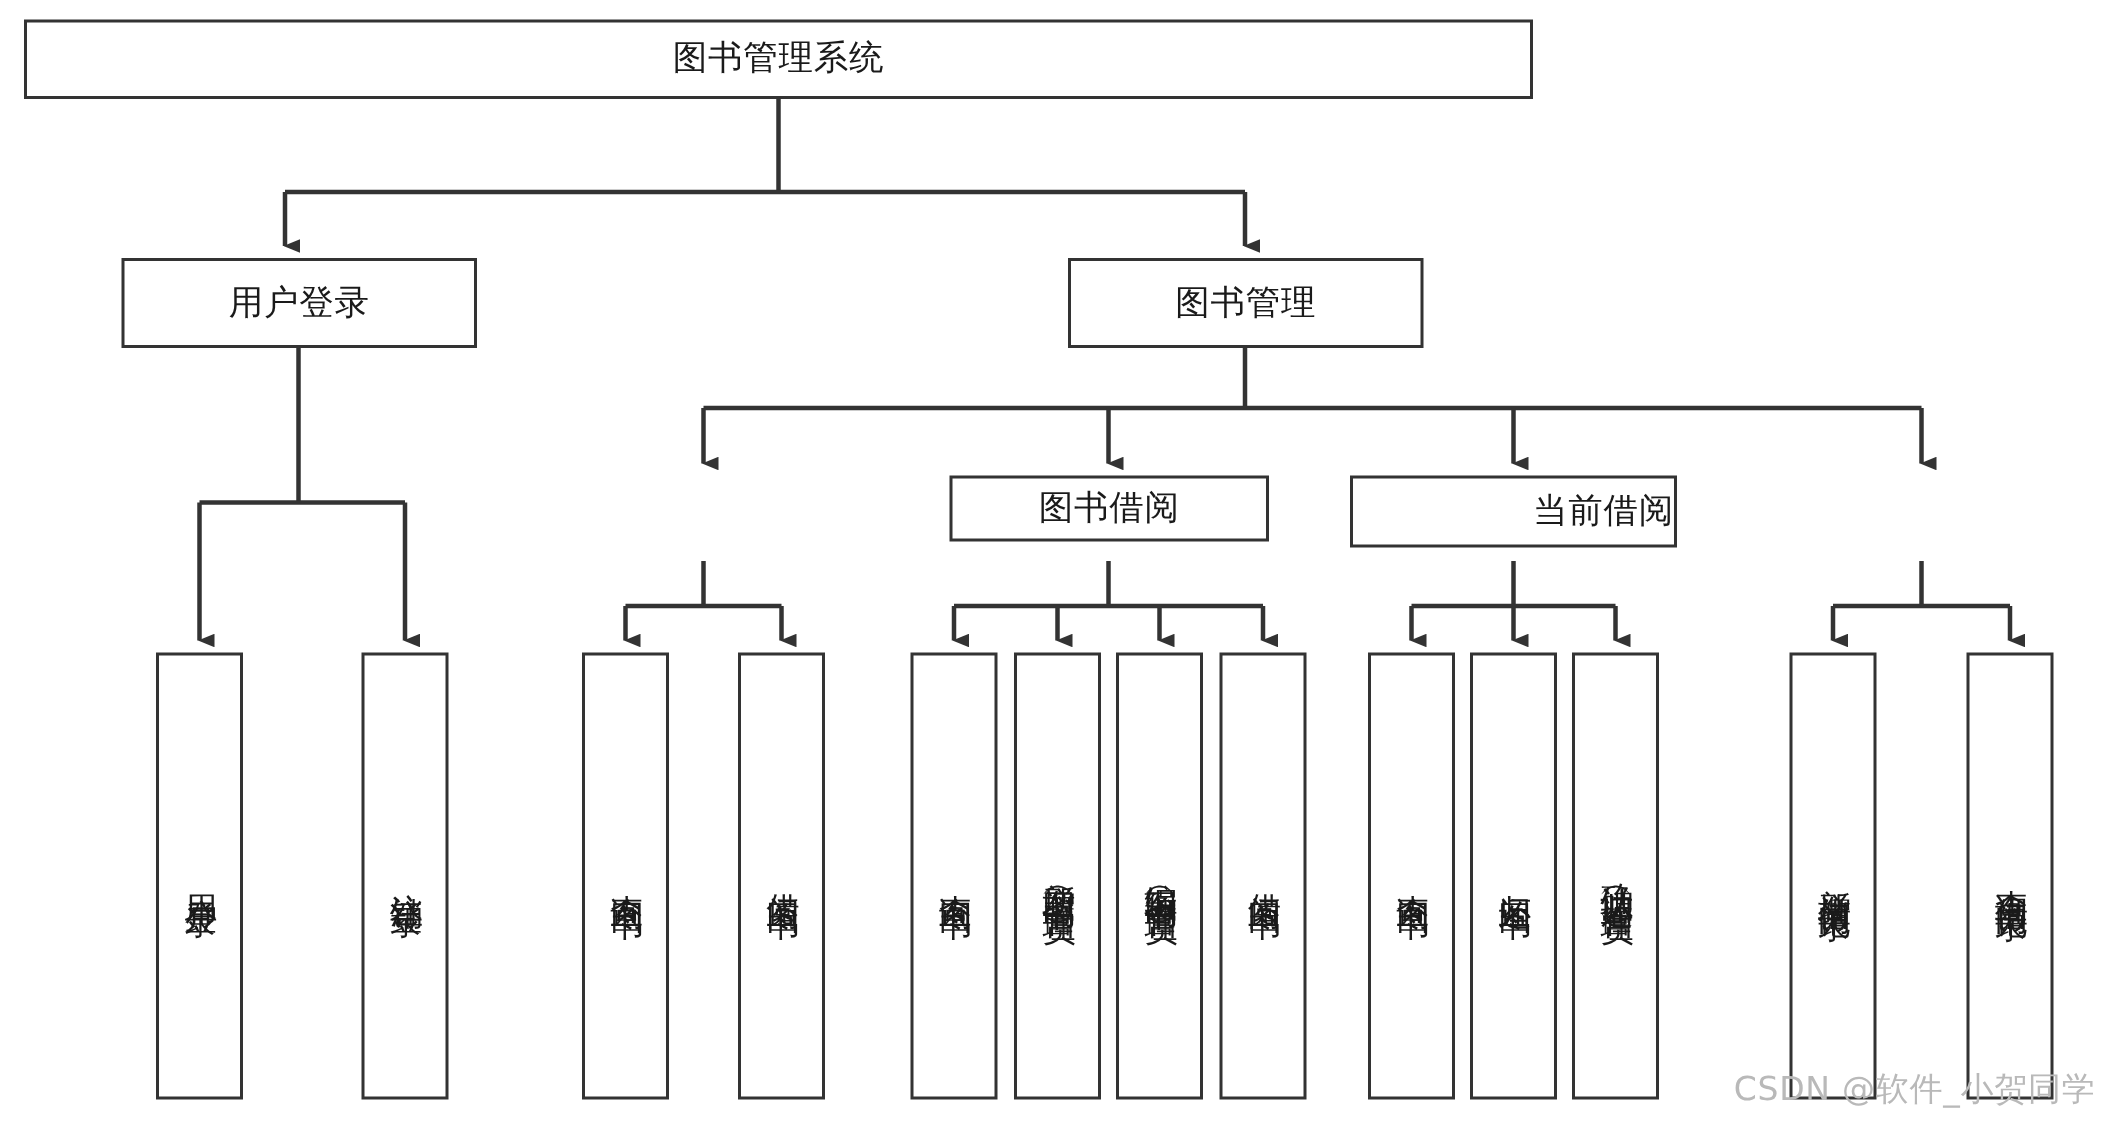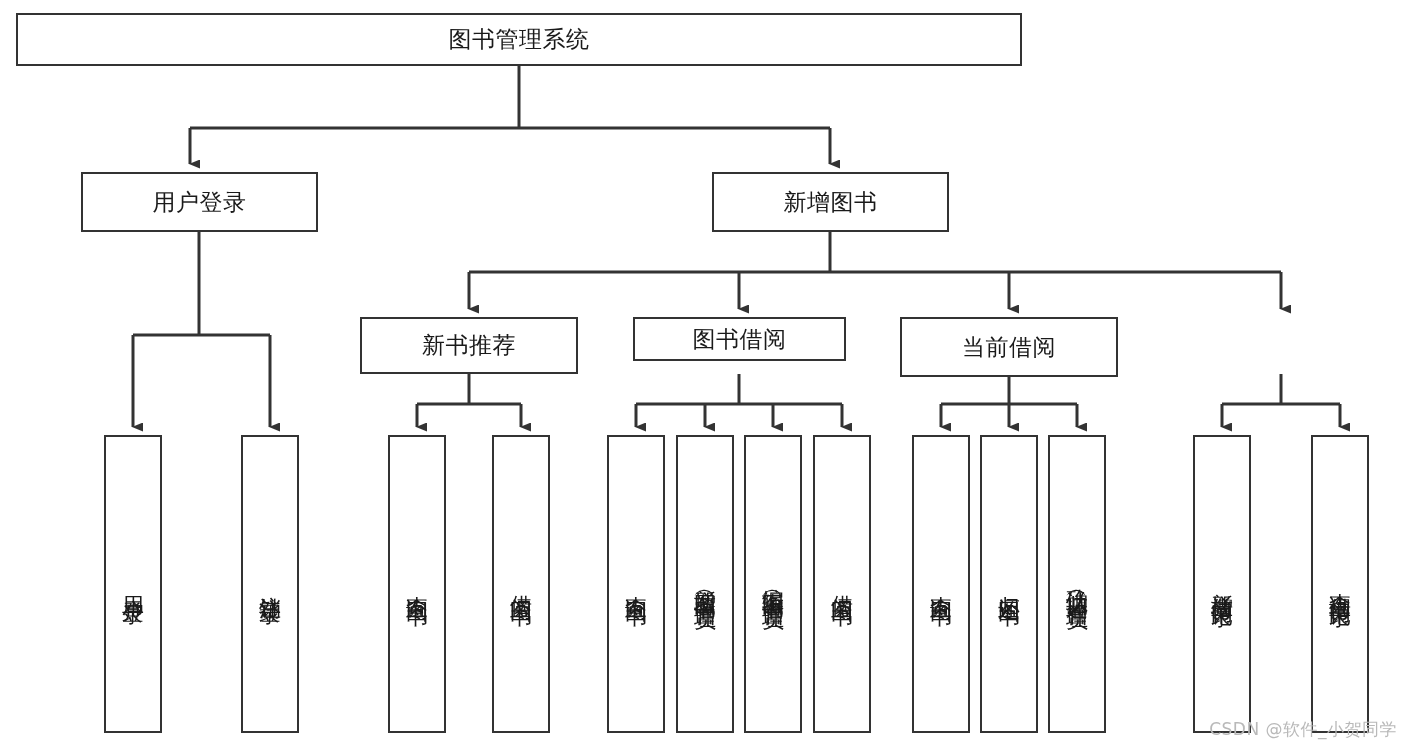--- a/index.html
+++ b/index.html
@@ -64,21 +64,21 @@
     font-size: 22px;
     line-height: 1.0;
     letter-spacing: 3px;
     white-space: nowrap;
     max-height: 100%;
   }
   #watermark {
     position: absolute;
     right: 8px;
     bottom: 6px;
-    font-size: 17px;
+    font-size: 22px;
     color: #b9b9b9;
     letter-spacing: 0.5px;
     z-index: 5;
     white-space: nowrap;
     pointer-events: none;
   }
 </style>
 </head>
 <body>
 
@@ -138,30 +138,27 @@
   </svg>
 
   <div class="node horiz root" style="left:16px; top:13px; width:1006px; height:53px;">
     <span class="node-label">图书管理系统</span>
   </div>
 
   <div class="node horiz" style="left:81px; top:172px; width:237px; height:60px;">
     <span class="node-label">用户登录</span>
   </div>
   <div class="node horiz" style="left:712px; top:172px; width:237px; height:60px;">
-    <span class="node-label">新增图书</span>
-  </div>
-
-  <div class="node horiz" style="left:360px; top:317px; width:218px; height:57px;">
-    <span class="node-label">新书推荐</span>
-  </div>
+    <span class="node-label">图书管理</span>
+  </div>
+
   <div class="node horiz" style="left:633px; top:317px; width:213px; height:44px;">
     <span class="node-label">图书借阅</span>
   </div>
-  <div class="node horiz" style="left:900px; top:317px; width:218px; height:60px;">
+  <div class="node horiz" style="left:900px; top:317px; width:218px; height:48px;justify-content:flex-end;">
     <span class="node-label">当前借阅</span>
   </div>
 
   <div class="node vert" style="left:104px; top:435px; width:58px; height:298px;">
     <span class="node-label">用户登录</span>
   </div>
   <div class="node vert" style="left:241px; top:435px; width:58px; height:298px;">
     <span class="node-label">注销登录</span>
   </div>
 

